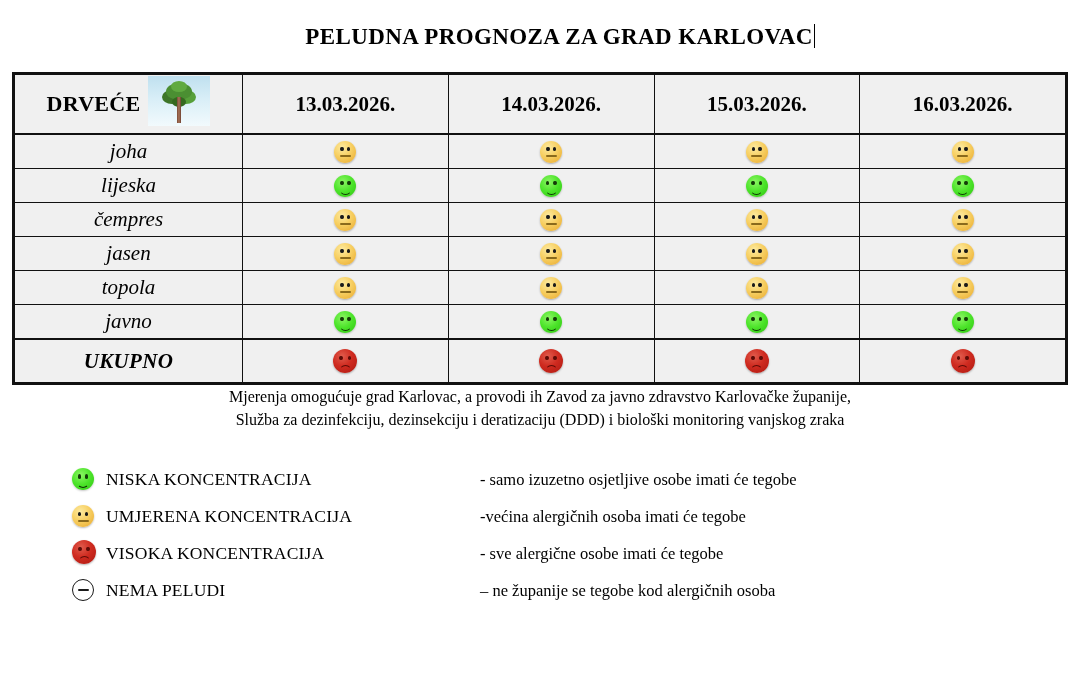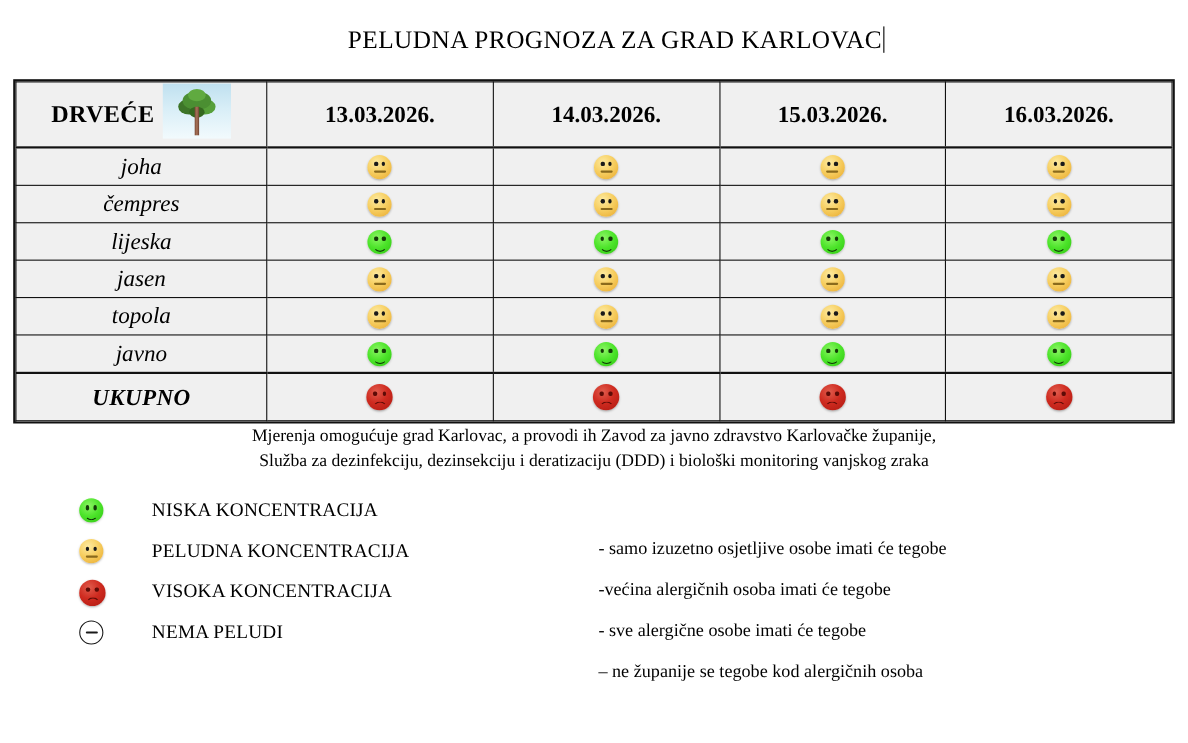--- a/index.html
+++ b/index.html
@@ -13,21 +13,21 @@
     font-family: "Liberation Serif", "DejaVu Serif", serif;
     color: #000000;
     overflow: hidden;
     position: relative;
   }
 
   
   .doc-title {
     text-align: center;
     font-size: 23px;
-    font-weight: normal;
+    font-weight: bold;
     letter-spacing: 0.4px;
     padding-top: 24px;
     white-space: nowrap;
     padding-left: 40px;
   }
   .caret {
     display: inline-block;
     width: 1px;
     height: 24px;
     background: #000;
@@ -216,23 +216,22 @@
   }
   .attribution div { white-space: nowrap; }
 
   
   .legend {
     margin-top: 22px;
     padding-left: 72px;
   }
   .legend-row {
     display: flex;
-    align-items: flex-start;
+    align-items: flex-end;
     height: 37px;
-    gap: 32px;
   }
   .legend-icon {
     width: 34px;
     flex: none;
     display: flex;
     align-items: center;
   }
   .legend-label {
     width: 374px;
     flex: none;
@@ -285,32 +284,32 @@
     </thead>
     <tbody id="table-body">
         <tr>
           <td class="row-label">joha</td>
           <td class="icon-cell"><span class="face face-moderate"><span class="eye l"></span><span class="eye r"></span><span class="mouth"></span></span></td>
           <td class="icon-cell"><span class="face face-moderate"><span class="eye l"></span><span class="eye r"></span><span class="mouth"></span></span></td>
           <td class="icon-cell"><span class="face face-moderate"><span class="eye l"></span><span class="eye r"></span><span class="mouth"></span></span></td>
           <td class="icon-cell"><span class="face face-moderate"><span class="eye l"></span><span class="eye r"></span><span class="mouth"></span></span></td>
         </tr>
         <tr>
+          <td class="row-label">lijeska</td>
+          <td class="icon-cell"><span class="face face-low"><span class="eye l"></span><span class="eye r"></span><span class="mouth"></span></span></td>
+          <td class="icon-cell"><span class="face face-low"><span class="eye l"></span><span class="eye r"></span><span class="mouth"></span></span></td>
+          <td class="icon-cell"><span class="face face-low"><span class="eye l"></span><span class="eye r"></span><span class="mouth"></span></span></td>
+          <td class="icon-cell"><span class="face face-low"><span class="eye l"></span><span class="eye r"></span><span class="mouth"></span></span></td>
+        </tr>
+        <tr>
           <td class="row-label">čempres</td>
           <td class="icon-cell"><span class="face face-moderate"><span class="eye l"></span><span class="eye r"></span><span class="mouth"></span></span></td>
           <td class="icon-cell"><span class="face face-moderate"><span class="eye l"></span><span class="eye r"></span><span class="mouth"></span></span></td>
           <td class="icon-cell"><span class="face face-moderate"><span class="eye l"></span><span class="eye r"></span><span class="mouth"></span></span></td>
           <td class="icon-cell"><span class="face face-moderate"><span class="eye l"></span><span class="eye r"></span><span class="mouth"></span></span></td>
-        </tr>
-        <tr>
-          <td class="row-label">lijeska</td>
-          <td class="icon-cell"><span class="face face-low"><span class="eye l"></span><span class="eye r"></span><span class="mouth"></span></span></td>
-          <td class="icon-cell"><span class="face face-low"><span class="eye l"></span><span class="eye r"></span><span class="mouth"></span></span></td>
-          <td class="icon-cell"><span class="face face-low"><span class="eye l"></span><span class="eye r"></span><span class="mouth"></span></span></td>
-          <td class="icon-cell"><span class="face face-low"><span class="eye l"></span><span class="eye r"></span><span class="mouth"></span></span></td>
         </tr>
         <tr>
           <td class="row-label">jasen</td>
           <td class="icon-cell"><span class="face face-moderate"><span class="eye l"></span><span class="eye r"></span><span class="mouth"></span></span></td>
           <td class="icon-cell"><span class="face face-moderate"><span class="eye l"></span><span class="eye r"></span><span class="mouth"></span></span></td>
           <td class="icon-cell"><span class="face face-moderate"><span class="eye l"></span><span class="eye r"></span><span class="mouth"></span></span></td>
           <td class="icon-cell"><span class="face face-moderate"><span class="eye l"></span><span class="eye r"></span><span class="mouth"></span></span></td>
         </tr>
         <tr>
           <td class="row-label">topola</td>
@@ -355,21 +354,21 @@
       <div class="legend-desc">- samo izuzetno osjetljive osobe imati će tegobe</div>
     </div>
     <div class="legend-row">
       <div class="legend-icon">
         <span class="face face-moderate">
           <span class="eye l"></span>
           <span class="eye r"></span>
           <span class="mouth"></span>
         </span>
       </div>
-      <div class="legend-label">PELUDNA KONCENTRACIJA</div>
+      <div class="legend-label">UMJERENA KONCENTRACIJA</div>
       <div class="legend-desc">-većina alergičnih osoba imati će tegobe</div>
     </div>
     <div class="legend-row">
       <div class="legend-icon">
         <span class="face face-high">
           <span class="eye l"></span>
           <span class="eye r"></span>
           <span class="mouth"></span>
         </span>
       </div>

